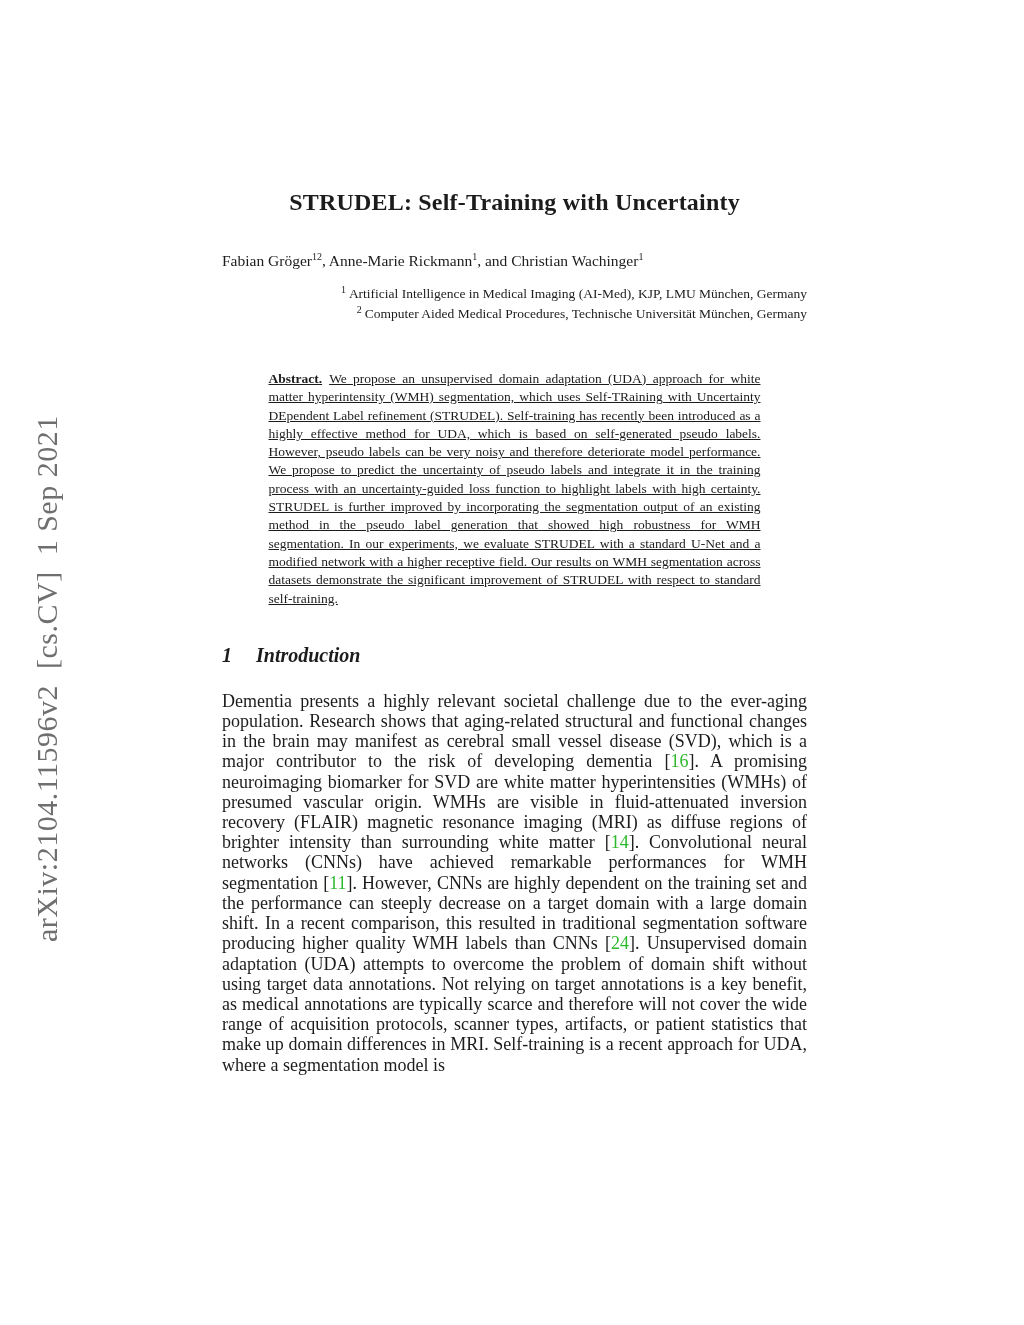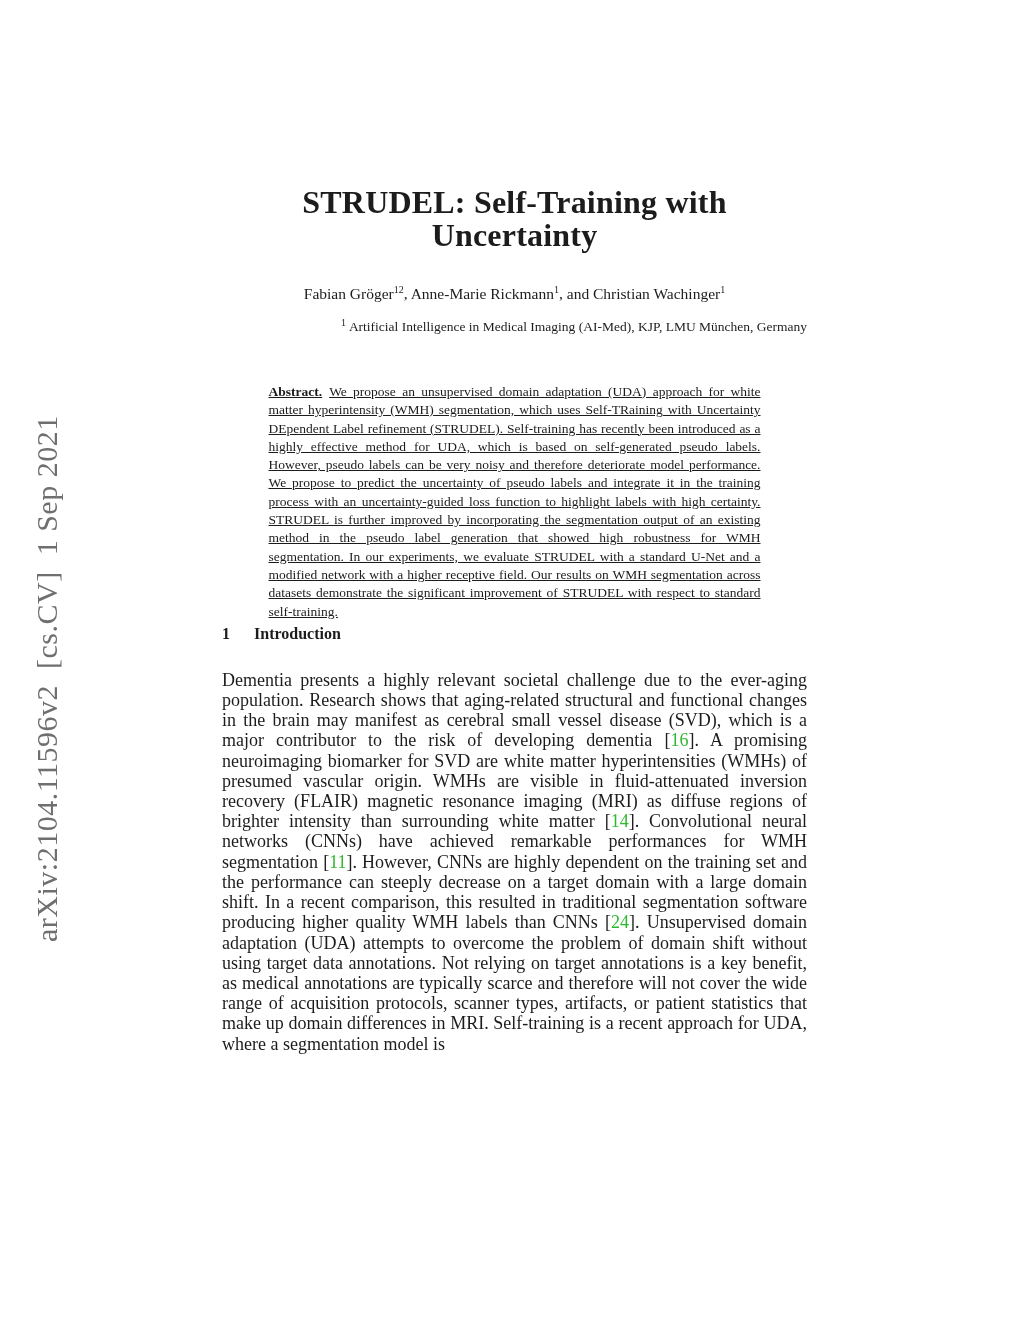--- a/index.html
+++ b/index.html
@@ -27,27 +27,26 @@
   }
   .page-col {
     position: absolute;
     left: 222px; top: 0;
     width: 585px;
   }
   .paper-title {
     margin-top: 186px;
     text-align: center;
     font-weight: bold;
-    font-size: 32px;
+    font-size: 24px;
     line-height: 33px;
     letter-spacing: 0.2px;
   }
   .authors-line {
     margin-top: 32px;
-    text-align: center;
     font-size: 15.5px;
     line-height: 20px;
   }
   .authors-line sup, .affil-line sup {
     font-size: 10px;
     line-height: 0;
   }
   .affil-block {
     margin-top: 13px;
     text-align: right;
@@ -61,23 +60,25 @@
     text-align: justify;
     font-size: 13.5px;
     line-height: 18.3px;
     text-decoration: underline;
   }
   .abstract-label {
     font-weight: bold;
     padding-right: 7px;
   }
   .section-heading {
+    margin-top: 34px;
     font-weight: bold;
-    font-size: 16px;
+    font-size: 20px;
     line-height: 26px;
+    font-style: italic;
   }
   .section-number { margin-right: 24px; }
   .intro-paragraph {
     margin: 23px 0 0 0;
     text-align: justify;
     font-size: 18px;
     line-height: 20.2px;
   }
   .cite-num {
     color: var(--cite-green);
@@ -92,20 +93,21 @@
 <div class="page-col">
 
   <div class="paper-title">
     <div>STRUDEL: Self-Training with Uncertainty</div>
   </div>
 
   <div class="authors-line"><span>Fabian Gröger</span><sup>12</sup><span>, Anne-Marie Rickmann</span><sup>1</sup><span>, and Christian Wachinger</span><sup>1</sup></div>
 
   <div class="affil-block">
     <div class="affil-line"><sup>1</sup><span>Artificial Intelligence in Medical Imaging (AI-Med), KJP, LMU München, Germany</span></div>
+    <div class="affil-line"><sup>2</sup><span>Computer Aided Medical Procedures, Technische Universität München, Germany</span></div>
   </div>
 
   <p class="abstract-block"><span class="abstract-label">Abstract.</span><span>We propose an unsupervised domain adaptation (UDA) approach for white matter hyperintensity (WMH) segmentation, which uses Self-TRaining with Uncertainty DEpendent Label refinement (STRUDEL). Self-training has recently been introduced as a highly effective method for UDA, which is based on self-generated pseudo labels. However, pseudo labels can be very noisy and therefore deteriorate model performance. We propose to predict the uncertainty of pseudo labels and integrate it in the training process with an uncertainty-guided loss function to highlight labels with high certainty. STRUDEL is further improved by incorporating the segmentation output of an existing method in the pseudo label generation that showed high robustness for WMH segmentation. In our experiments, we evaluate STRUDEL with a standard U-Net and a modified network with a higher receptive field. Our results on WMH segmentation across datasets demonstrate the significant improvement of STRUDEL with respect to standard self-training.</span></p>
 
   <div class="section-heading">
     <span class="section-number">1</span><span>Introduction</span>
   </div>
 
   <p class="intro-paragraph"><span>Dementia presents a highly relevant societal challenge due to the ever-aging population. Research shows that aging-related structural and functional changes in the brain may manifest as cerebral small vessel disease (SVD), which is a major contributor to the risk of developing dementia </span>[<span class="cite-num">16</span>]<span>. A promising neuroimaging biomarker for SVD are white matter hyperintensities (WMHs) of presumed vascular origin. WMHs are visible in fluid-attenuated inversion recovery (FLAIR) magnetic resonance imaging (MRI) as diffuse regions of brighter intensity than surrounding white matter </span>[<span class="cite-num">14</span>]<span>. Convolutional neural networks (CNNs) have achieved remarkable performances for WMH segmentation </span>[<span class="cite-num">11</span>]<span>. However, CNNs are highly dependent on the training set and the performance can steeply decrease on a target domain with a large domain shift. In a recent comparison, this resulted in traditional segmentation software producing higher quality WMH labels than CNNs </span>[<span class="cite-num">24</span>]<span>. Unsupervised domain adaptation (UDA) attempts to overcome the problem of domain shift without using target data annotations. Not relying on target annotations is a key benefit, as medical annotations are typically scarce and therefore will not cover the wide range of acquisition protocols, scanner types, artifacts, or patient statistics that make up domain differences in MRI. Self-training is a recent approach for UDA, where a segmentation model is</span></p>
 

